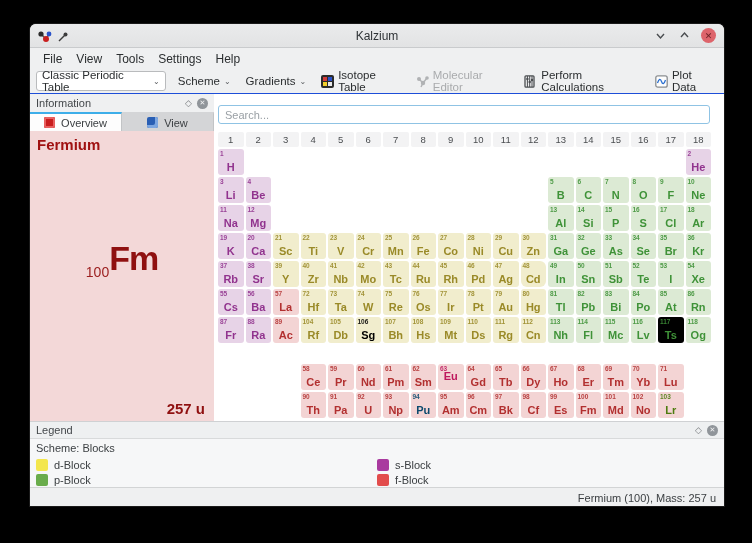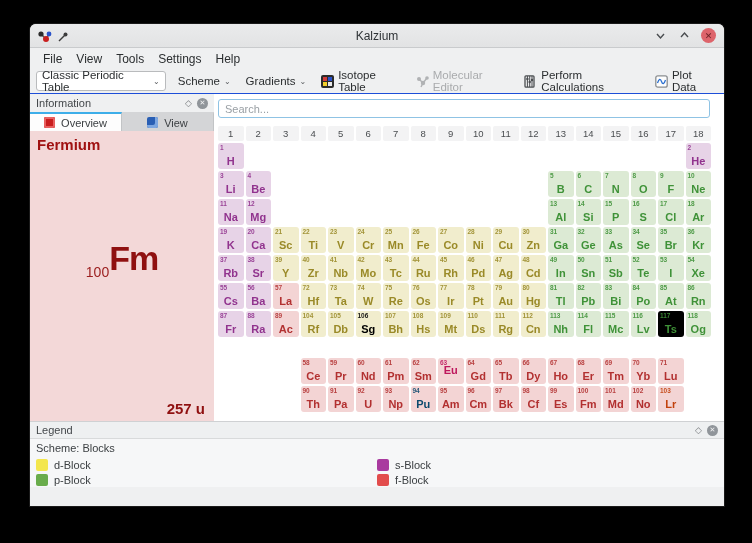--- a/index.html
+++ b/index.html
@@ -43,21 +43,21 @@
   .tabicon{width:11px;height:11px;border-radius:2px;display:inline-block;}
   .tabicon.red{background:#c81d1d;box-shadow:inset 0 0 0 2px #e8605f, inset 0 0 0 4px #c81d1d;}
   .tabicon.blue{background:#2a5fb4;box-shadow:inset -3px -3px 0 #7ea7e0;}
   .element-card{flex:1;background:#f3d8d8;position:relative;color:#9c1212;}
   .el-name{font-size:15px;font-weight:bold;margin:5px 0 0 7px;color:#a01212;}
   .el-bigsym{position:absolute;left:0;right:0;top:108px;text-align:center;font-weight:bold;color:#8f1010;}
   .el-bigsym .mass-num{font-size:14px;font-weight:normal;position:relative;top:7px;color:#9c2020;}
   .el-bigsym .sym{font-size:34px;letter-spacing:-1px;}
   .el-mass{position:absolute;right:9px;bottom:4px;font-size:15px;font-weight:bold;color:#8f1010;}
   
-  .table-area{flex:1;background:#ffffff;padding:5px 0 0 4px;overflow:hidden;}
+  .table-area{flex:1;background:#ffffff;padding:11px 0 0 4px;overflow:hidden;}
   .search{width:492px;height:19px;border:1px solid #8fc3e4;border-radius:3px;background:#fff;
     font-size:11px;color:#333;padding:0 6px;outline:none;display:block;
     font-family:"Liberation Sans","DejaVu Sans",sans-serif;}
   .search::placeholder{color:#9aa0a5;}
   .ptable{margin-top:8px;width:493px;display:grid;grid-template-columns:repeat(18,1fr);
     grid-template-rows:15px repeat(7,26px) 17px 26px 26px;gap:2px;}
   .ghead{background:#f3f3f4;border-radius:2px;font-size:9.5px;color:#4a4d50;
     display:flex;align-items:center;justify-content:center;grid-row:1;}
   .el{position:relative;border-radius:3px;display:flex;align-items:flex-end;justify-content:center;padding-bottom:2px;}
   .el .z{position:absolute;top:1px;left:2px;font-size:6.5px;font-weight:600;opacity:.9;}
@@ -415,21 +415,21 @@
             <span class="sym">Rh</span>
           </div>
           <div class="el" style="background: rgb(241, 237, 205); color: rgb(154, 138, 40); grid-area: 6 / 10;">
             <span class="z">46</span>
             <span class="sym">Pd</span>
           </div>
           <div class="el" style="background: rgb(241, 237, 205); color: rgb(154, 138, 40); grid-area: 6 / 11;">
             <span class="z">47</span>
             <span class="sym">Ag</span>
           </div>
-          <div class="el" style="background: rgb(241, 237, 205); color: rgb(154, 138, 40); grid-area: 6 / 12;">
+          <div class="el" style="background: rgb(241, 237, 205); color: rgb(154, 138, 40); grid-area: 6 / 12; border-radius: 6px;">
             <span class="z">48</span>
             <span class="sym">Cd</span>
           </div>
           <div class="el" style="background: rgb(220, 234, 212); color: rgb(63, 146, 56); grid-area: 6 / 13;">
             <span class="z">49</span>
             <span class="sym">In</span>
           </div>
           <div class="el" style="background: rgb(220, 234, 212); color: rgb(63, 146, 56); grid-area: 6 / 14;">
             <span class="z">50</span>
             <span class="sym">Sn</span>
@@ -695,21 +695,21 @@
             <span class="sym">Fm</span>
           </div>
           <div class="el" style="background: rgb(243, 212, 212); color: rgb(178, 48, 48); grid-area: 11 / 15;">
             <span class="z">101</span>
             <span class="sym">Md</span>
           </div>
           <div class="el" style="background: rgb(243, 212, 212); color: rgb(178, 48, 48); grid-area: 11 / 16;">
             <span class="z">102</span>
             <span class="sym">No</span>
           </div>
-          <div class="el" style="background: rgb(243, 212, 212); color: #c2410c; grid-area: 11 / 17;">
+          <div class="el" style="background: rgb(243, 212, 212); color: #4d7c0f; grid-area: 11 / 17;">
             <span class="z">103</span>
             <span class="sym">Lr</span>
           </div>
         </div>
     </div>
   </div>
 
   <div class="legend">
     <div class="legend-head">
       <span>Legend</span>
@@ -734,13 +734,16 @@
             <span>p-Block</span>
           </div>
           <div class="legend-item">
             <span class="swatch" style="background: rgb(226, 76, 76);"></span>
             <span>f-Block</span>
           </div>
         </div>
     </div>
   </div>
 
+  <div class="statusbar">
+    <span>Fermium (100), Mass: 257 u</span>
+  </div>
 </div>
 
 </body></html>

